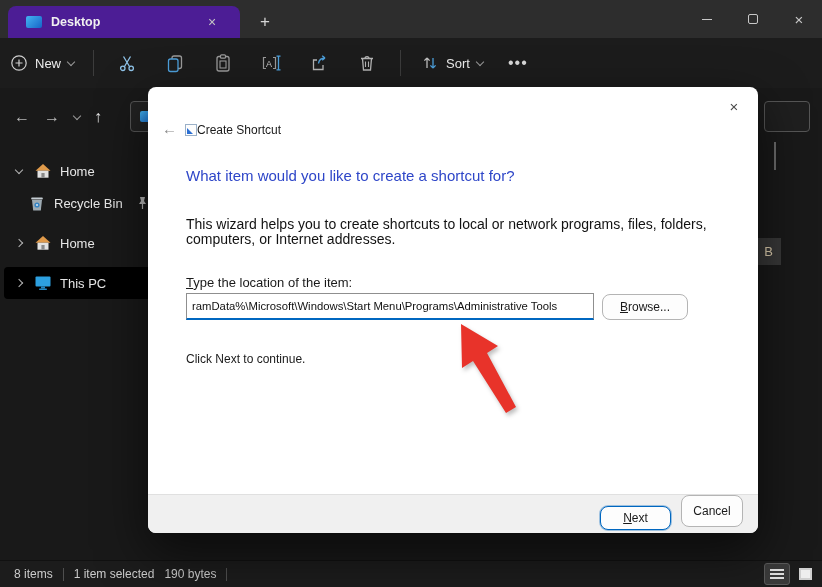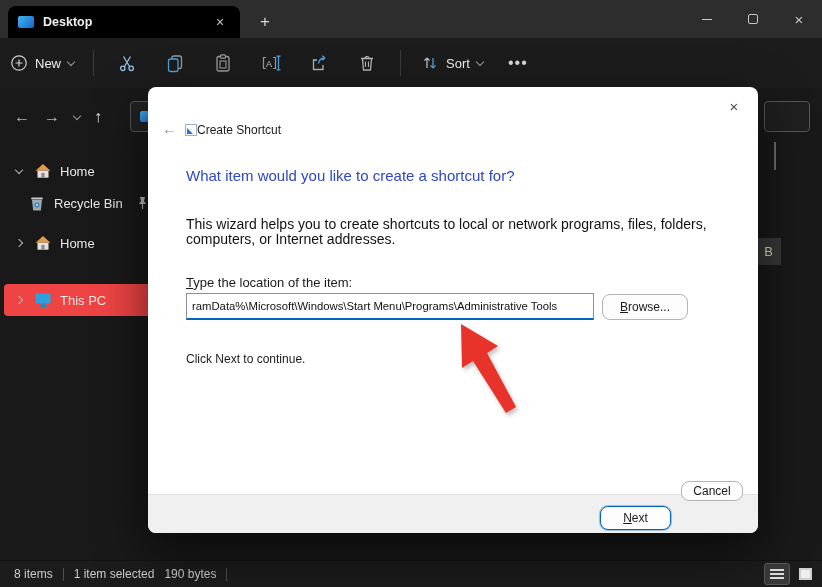--- a/index.html
+++ b/index.html
@@ -4,22 +4,22 @@
 <style>
   * { margin:0; padding:0; box-sizing:border-box; }
   html,body { background:#000; }
   #root {
     position:relative; width:822px; height:587px; overflow:hidden;
     background:#191919; font-family:"Liberation Sans", sans-serif;
     -webkit-font-smoothing:antialiased;
   }
   
   .titlebar { position:absolute; left:0; top:0; width:822px; height:38px; background:#2d2d2d; }
-  .tab { position:absolute; left:8px; top:6px; width:232px; height:32px; background:#000000;
-         border-radius:8px 8px 0 0; display:flex; align-items:center; padding:0 10px; gap:9px; }
+  .tab { position:absolute; left:8px; top:6px; width:232px; height:32px; background:#4c1d95;
+         border-radius:8px 8px 0 0; display:flex; align-items:center; padding:0 18px; gap:9px; }
   .tab-icon { width:16px; height:12px; border-radius:2px;
               background:linear-gradient(135deg,#45b4f2,#1565c8); flex:none; }
   .tab-title { color:#f0f0f0; font-size:12.5px; font-weight:bold; }
   .tab-close { margin-left:auto; color:#c4c4c4; font-size:14px; width:20px; height:20px;
                display:flex; align-items:center; justify-content:center; border-radius:4px; }
   .newtab-btn { position:absolute; left:252px; top:9px; width:26px; height:26px; color:#d6d6d6;
                 font-size:17px; display:flex; align-items:center; justify-content:center; }
   .win-controls { position:absolute; right:0; top:0; height:38px; display:flex; }
   .ctrl { width:46px; height:38px; display:flex; align-items:center; justify-content:center; }
   .min-glyph { width:10px; height:1px; background:#c8c8c8; }
@@ -45,21 +45,21 @@
   .nav-up { color:#e4e4e4; }
   .addr-frag { position:absolute; left:130px; top:101px; width:26px; height:31px;
                border:1px solid #565656; border-radius:4px; background:#222; overflow:hidden; }
   .addr-frag-icon { position:absolute; left:9px; top:9px; width:14px; height:11px; border-radius:2px;
                background:linear-gradient(135deg,#45b4f2,#1565c8); }
   .tree-row { position:absolute; width:148px; height:32px; display:flex; align-items:center;
               color:#e6e6e6; font-size:13px; gap:8px; }
   .tree-chev { width:14px; display:flex; justify-content:center; flex:none; margin-left:12px; }
   .tree-chev .chev { border-color:#b4b4b4; }
   .tree-icon { width:18px; display:flex; justify-content:center; flex:none; }
-  .row-selected { background:#ef4444; border-radius:4px; left:4px !important; width:150px;margin-top:17px; }
+  .row-selected { background:#000000; border-radius:4px; left:4px !important; width:150px; }
   .row-selected .tree-chev { margin-left:8px; }
   .pin-frag { position:absolute; left:137px; top:196px; }
   
   .search-frag { position:absolute; left:764px; top:101px; width:46px; height:31px;
                  border:1px solid #565656; border-radius:4px; background:#1f1f1f; }
   .scroll-line { position:absolute; left:774px; top:142px; width:2px; height:28px; background:#6a6a6a; }
   .peek-box { position:absolute; left:756px; top:238px; width:25px; height:27px; background:#373737;
               color:#e0d0b0; font-size:13px; display:flex; align-items:center; justify-content:center; }
   
   .statusbar { position:absolute; left:0; bottom:0; width:822px; height:27px; background:#1c1c1c;
@@ -93,21 +93,21 @@
                padding:0 5px; background:#fff; outline:none; }
   .btn { position:absolute; background:#fdfdfd; border:1px solid #b4b4b4; border-radius:8px;
          font-family:"Liberation Sans", sans-serif; font-size:12px; color:#1a1a1a;
          display:flex; align-items:center; justify-content:center; }
   .browse-btn { left:454px; top:207px; width:86px; height:26px; }
   .dlg-hint { position:absolute; left:38px; top:265px; font-size:12px; }
   .dlg-footer { position:absolute; left:0; bottom:0; width:610px; height:39px; background:#f0f0f0;
                 border-top:1px solid #e0e0e0; border-radius:0 0 8px 8px; }
   .next-btn { left:452px; top:419px; width:71px; height:24px; border:1px solid #0067c0;
               box-shadow:0 0 0 1px rgba(0,103,192,.35); }
-  .cancel-btn { left:533px; top:394px; width:62px; height:20px; }
+  .cancel-btn { left:533px; top:408px; width:62px; height:32px; }
   .ak { text-decoration:underline; }
   
   .red-arrow { position:absolute; left:0; top:0; z-index:20; pointer-events:none;
                filter:drop-shadow(2px 3px 2px rgba(0,0,0,.25)); }
 </style>
 </head>
 <body>
 
 <div id="root">
 

